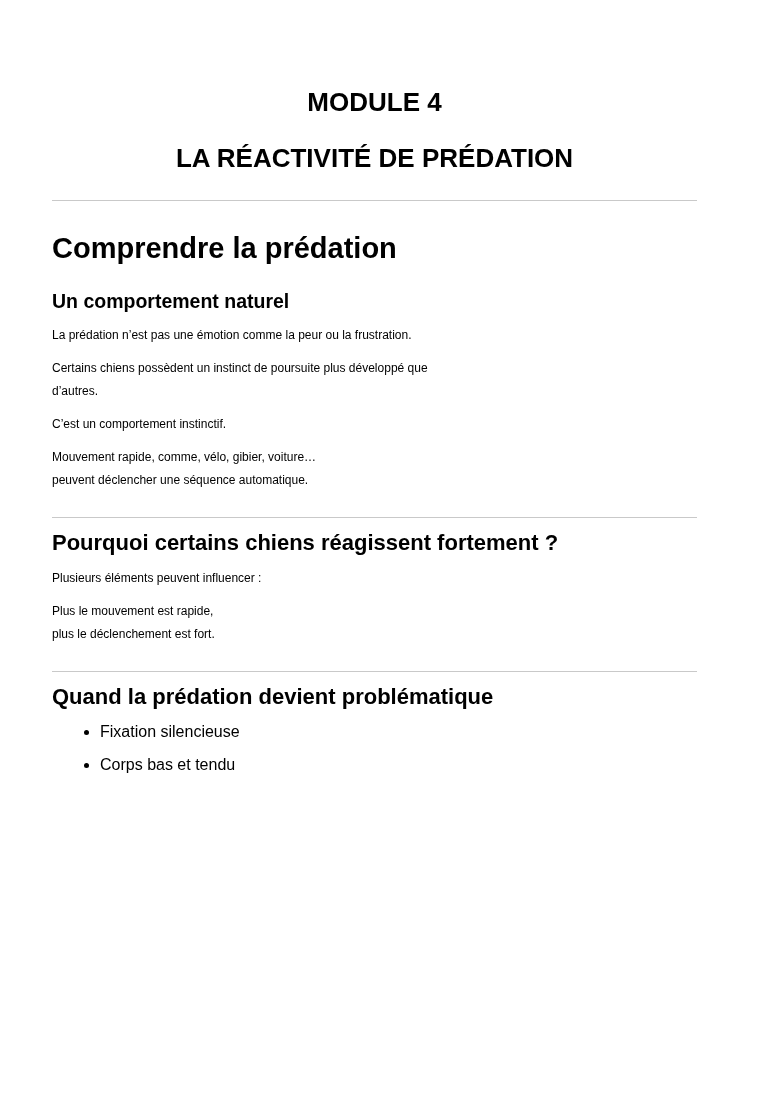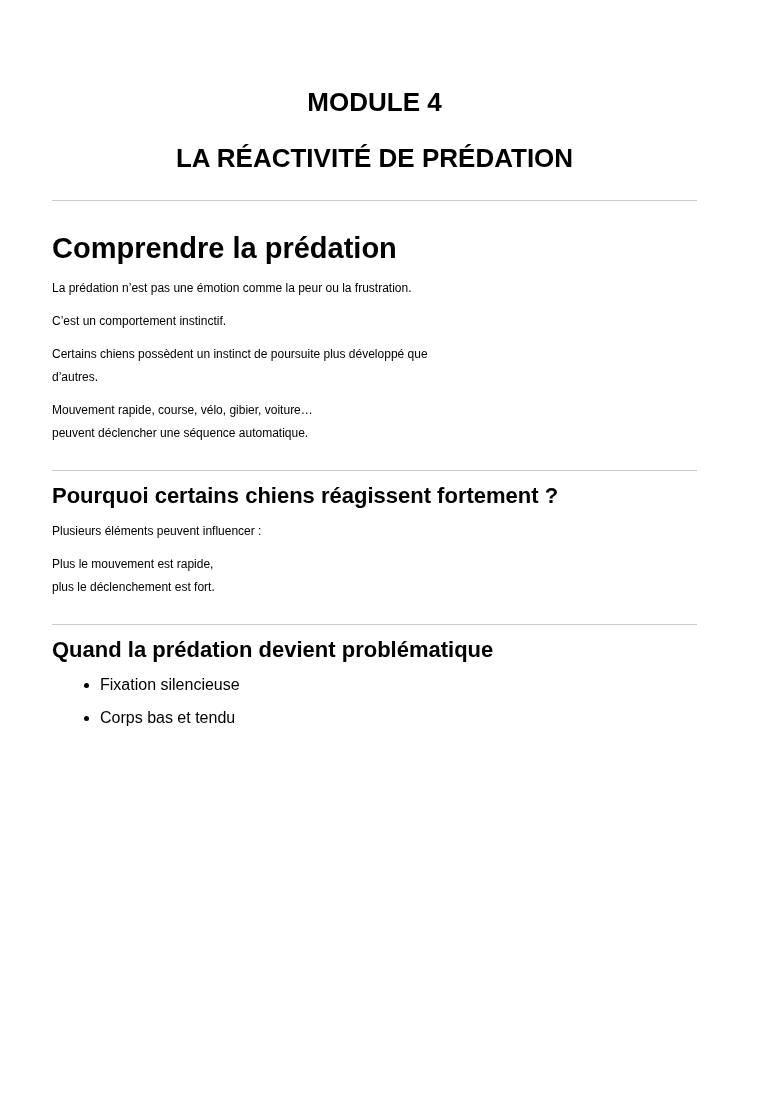--- a/index.html
+++ b/index.html
@@ -70,29 +70,30 @@
 <div class="page">
 
   <p class="doc-title">MODULE 4</p>
 
   <p class="doc-title">LA RÉACTIVITÉ DE PRÉDATION</p>
 
   <hr class="rule">
 
   <h1 class="h1">Comprendre la prédation</h1>
 
+  <h3 class="h3">Un comportement naturel</h3>
 
   <p class="body">La prédation n’est pas une émotion comme la peur ou la frustration.</p>
-
-  <p class="body">C’est un comportement instinctif.</p>
 
   <p class="body ml">Certains chiens possèdent un instinct de poursuite plus développé que
 d’autres.</p>
 
-  <p class="body ml">Mouvement rapide, course, vélo, gibier, voiture…
+  <p class="body">C’est un comportement instinctif.</p>
+
+  <p class="body ml">Mouvement rapide, comme, vélo, gibier, voiture…
 peuvent déclencher une séquence automatique.</p>
 
   <hr class="rule">
 
   <h2 class="h2">Pourquoi certains chiens réagissent fortement ?</h2>
 
   <p class="body">Plusieurs éléments peuvent influencer :</p>
 
 
   <p class="body ml">Plus le mouvement est rapide,

